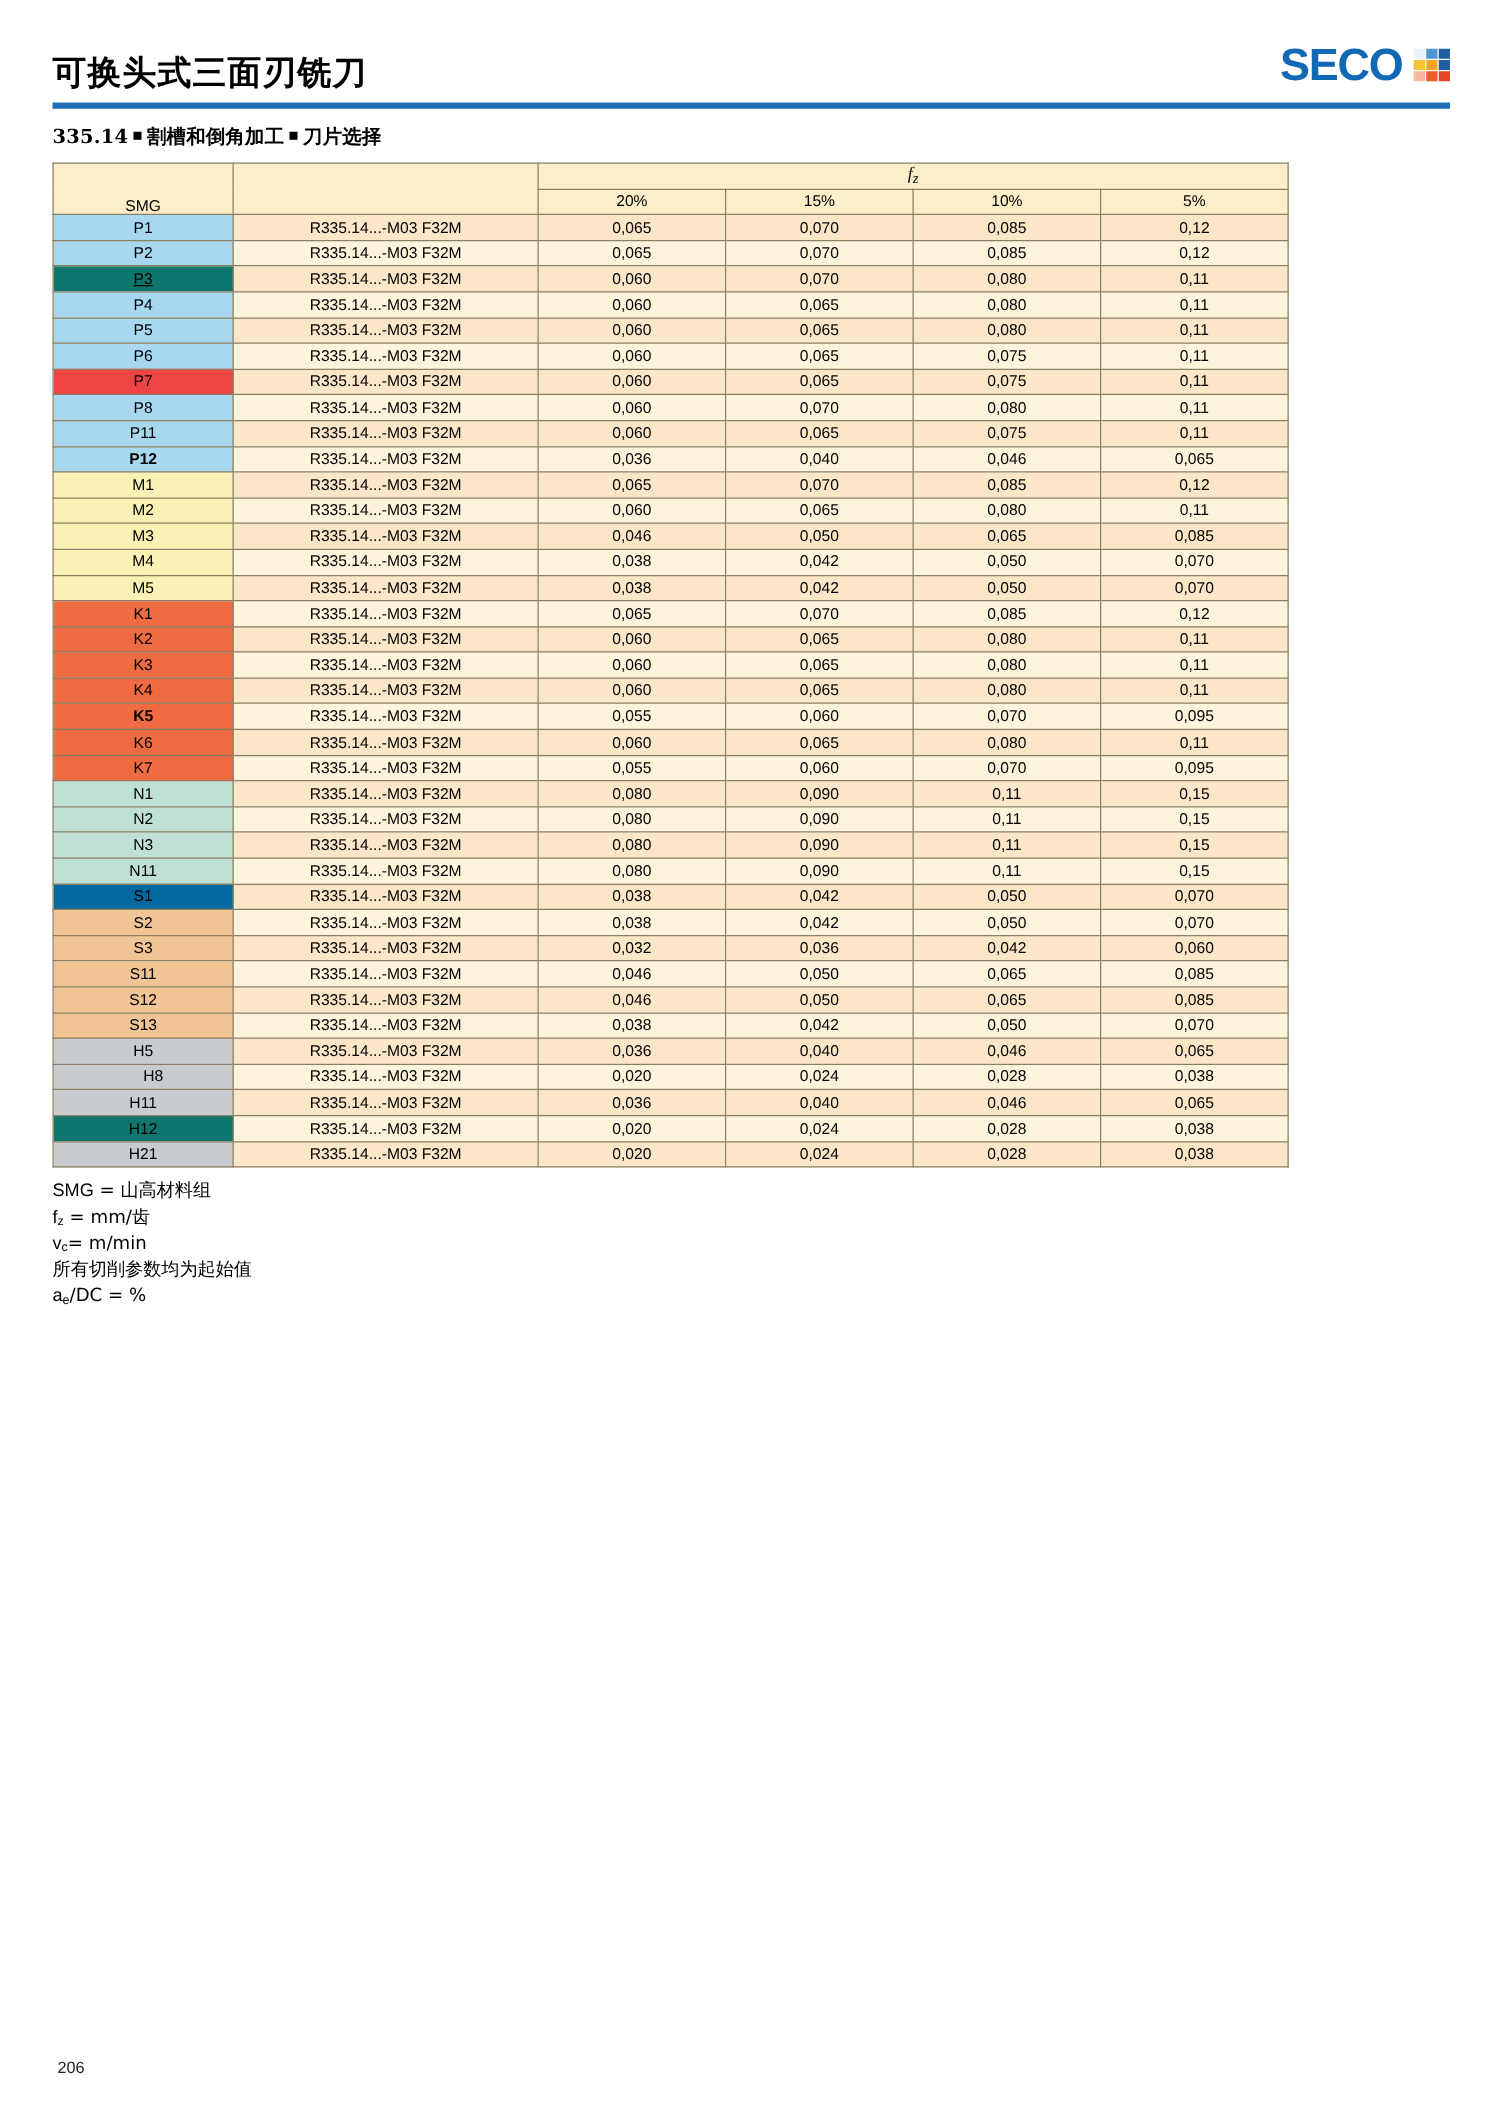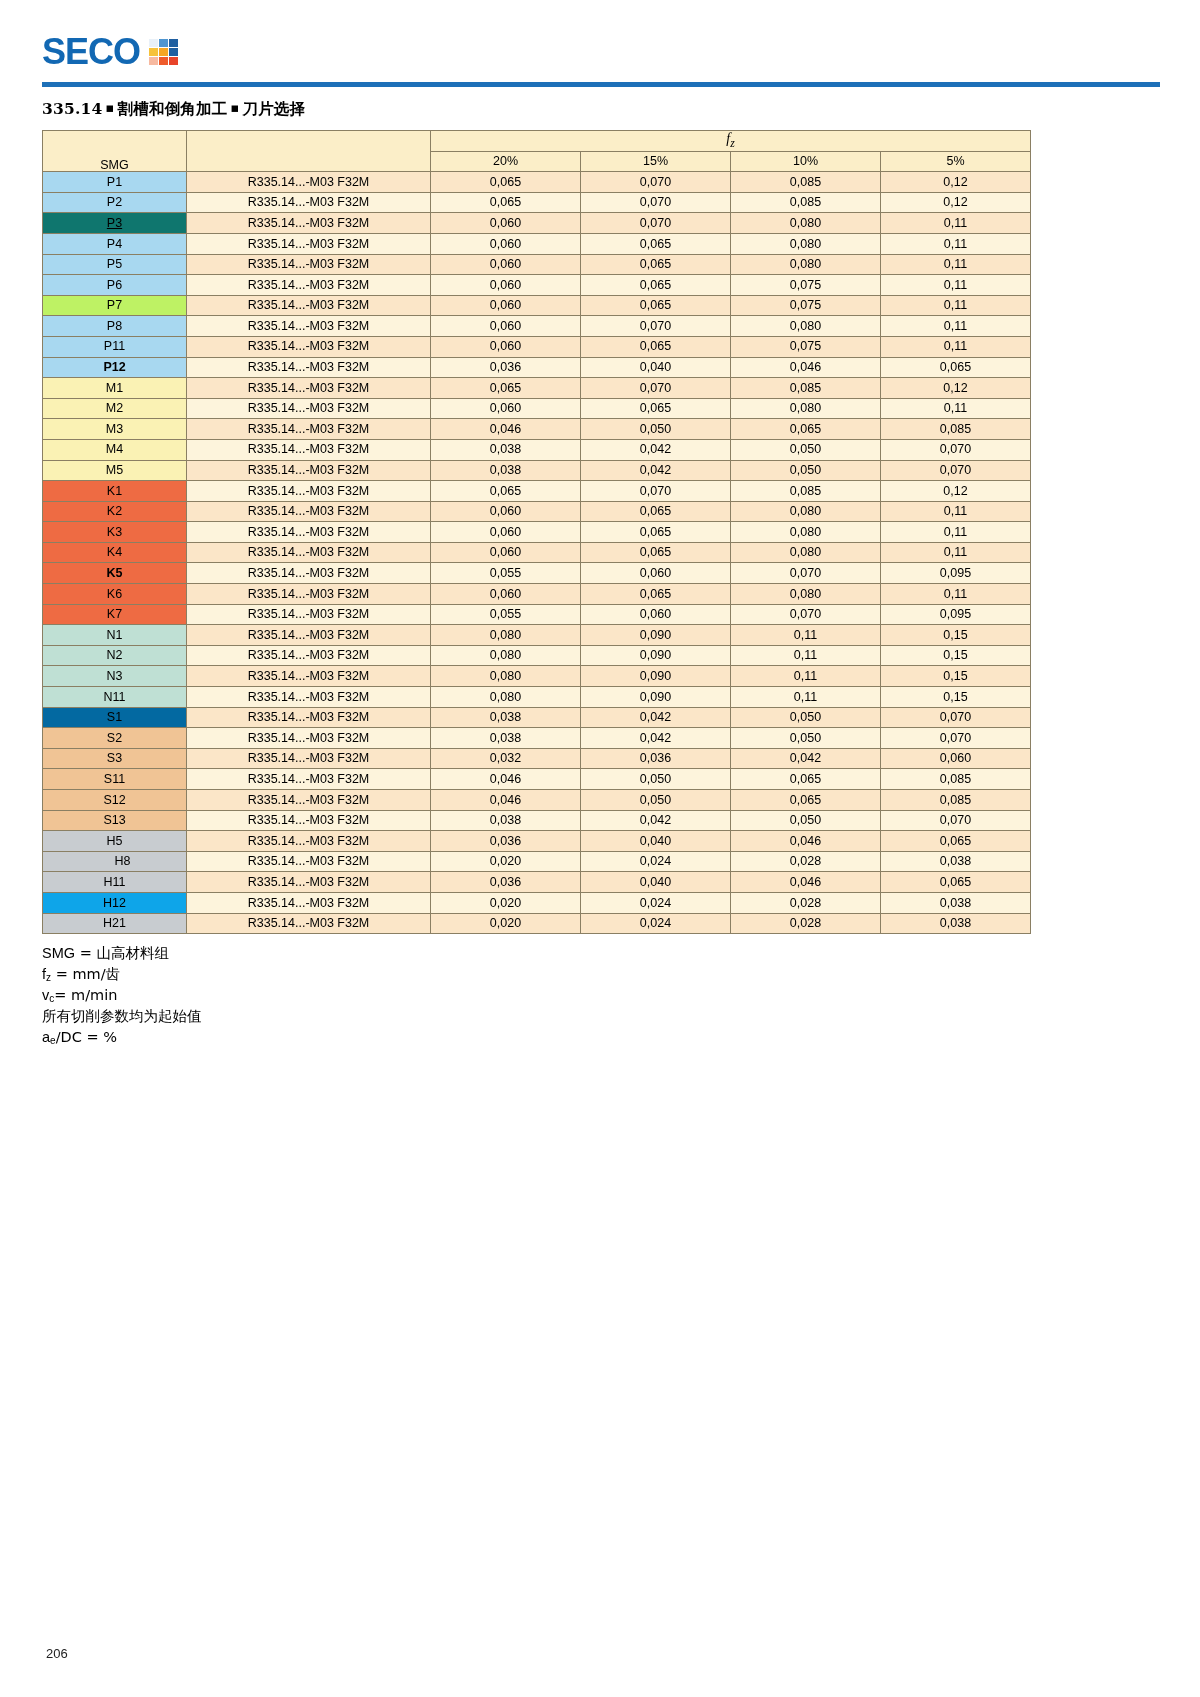--- a/index.html
+++ b/index.html
@@ -157,20 +157,21 @@
     font-size: 13px;
     color: #222;
   }
 </style>
 </head>
 <body>
 
 <div class="page">
 
   <div class="header">
+    <div class="doc-title">可换头式三面刃铣刀</div>
     <div class="brand">
       <div class="brand-word" style="color: rgb(18, 104, 179);">SECO</div>
       <div class="brand-mark">
         <i style="background: rgb(232, 240, 248);"></i>
         <i style="background: rgb(78, 149, 208);"></i>
         <i style="background: rgb(31, 95, 160);"></i>
         <i style="background: rgb(246, 194, 58);"></i>
         <i style="background: rgb(245, 166, 35);"></i>
         <i style="background: rgb(31, 95, 160);"></i>
         <i style="background: rgb(247, 185, 160);"></i>
@@ -253,21 +254,21 @@
           </tr>
           <tr class="band-b">
             <td class="smg-cell" style="background: rgb(168, 216, 240);">P6</td>
             <td class="desig-cell" style="background: rgb(253, 244, 220);">R335.14...-M03 F32M</td>
             <td class="val-cell" style="background: rgb(253, 244, 220);">0,060</td>
             <td class="val-cell" style="background: rgb(253, 244, 220);">0,065</td>
             <td class="val-cell" style="background: rgb(253, 244, 220);">0,075</td>
             <td class="val-cell" style="background: rgb(253, 244, 220);">0,11</td>
           </tr>
           <tr class="band-a">
-            <td class="smg-cell" style="background: #bef264; margin-top: 32px;">P7</td>
+            <td class="smg-cell" style="background: #ef4444; margin-top: 32px;">P7</td>
             <td class="desig-cell" style="background: rgb(251, 230, 200);">R335.14...-M03 F32M</td>
             <td class="val-cell" style="background: rgb(251, 230, 200);">0,060</td>
             <td class="val-cell" style="background: rgb(251, 230, 200);">0,065</td>
             <td class="val-cell" style="background: rgb(251, 230, 200);">0,075</td>
             <td class="val-cell" style="background: rgb(251, 230, 200);">0,11</td>
           </tr>
           <tr class="band-b">
             <td class="smg-cell" style="background: rgb(168, 216, 240);">P8</td>
             <td class="desig-cell" style="background: rgb(253, 244, 220);">R335.14...-M03 F32M</td>
             <td class="val-cell" style="background: rgb(253, 244, 220);">0,060</td>
@@ -485,21 +486,21 @@
           </tr>
           <tr class="band-a">
             <td class="smg-cell" style="background: rgb(200, 204, 208);">H11</td>
             <td class="desig-cell" style="background: rgb(251, 230, 200);">R335.14...-M03 F32M</td>
             <td class="val-cell" style="background: rgb(251, 230, 200);">0,036</td>
             <td class="val-cell" style="background: rgb(251, 230, 200);">0,040</td>
             <td class="val-cell" style="background: rgb(251, 230, 200);">0,046</td>
             <td class="val-cell" style="background: rgb(251, 230, 200);">0,065</td>
           </tr>
           <tr class="band-b">
-            <td class="smg-cell" style="background: #0ea5e9;">H12</td>
+            <td class="smg-cell" style="background: #0f766e;">H12</td>
             <td class="desig-cell" style="background: rgb(253, 244, 220);">R335.14...-M03 F32M</td>
             <td class="val-cell" style="background: rgb(253, 244, 220);">0,020</td>
             <td class="val-cell" style="background: rgb(253, 244, 220);">0,024</td>
             <td class="val-cell" style="background: rgb(253, 244, 220);">0,028</td>
             <td class="val-cell" style="background: rgb(253, 244, 220);">0,038</td>
           </tr>
           <tr class="band-a">
             <td class="smg-cell" style="background: rgb(200, 204, 208);">H21</td>
             <td class="desig-cell" style="background: rgb(251, 230, 200);">R335.14...-M03 F32M</td>
             <td class="val-cell" style="background: rgb(251, 230, 200);">0,020</td>

